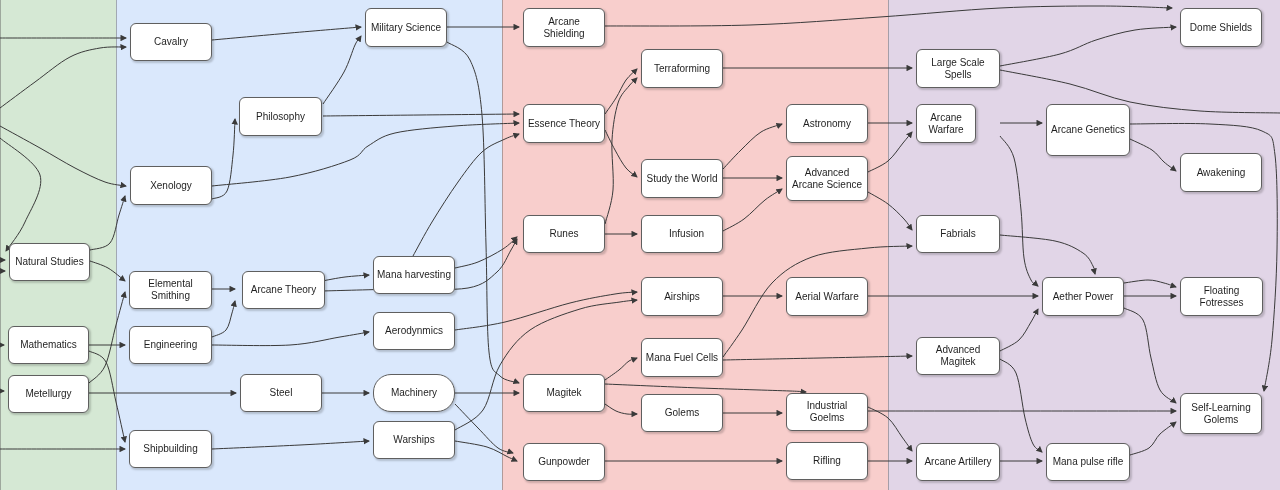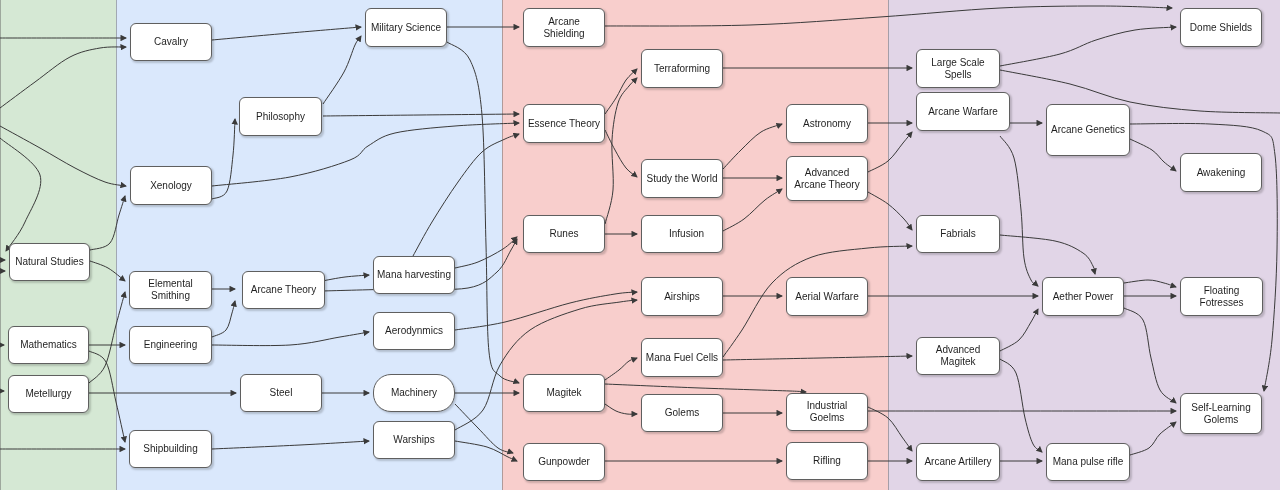--- a/index.html
+++ b/index.html
@@ -184,35 +184,35 @@
       <div class="tech-node" style="left: 641px; top: 338px; width: 82px; height: 39px;">
         <span>Mana Fuel Cells</span>
       </div>
       <div class="tech-node" style="left: 641px; top: 394px; width: 82px; height: 38px;">
         <span>Golems</span>
       </div>
       <div class="tech-node" style="left: 786px; top: 104px; width: 82px; height: 39px;">
         <span>Astronomy</span>
       </div>
       <div class="tech-node" style="left: 786px; top: 156px; width: 82px; height: 45px;">
-        <span>Advanced Arcane Theory</span>
+        <span>Advanced Arcane Science</span>
       </div>
       <div class="tech-node" style="left: 786px; top: 277px; width: 82px; height: 39px; text-align: center;">
         <span>Aerial Warfare</span>
       </div>
       <div class="tech-node" style="left: 786px; top: 393px; width: 82px; height: 38px;">
         <span>Industrial Goelms</span>
       </div>
       <div class="tech-node" style="left: 786px; top: 442px; width: 82px; height: 38px;">
         <span>Rifling</span>
       </div>
       <div class="tech-node" style="left: 916px; top: 49px; width: 84px; height: 39px;">
         <span>Large Scale Spells</span>
       </div>
-      <div class="tech-node" style="left: 916px; top: 92px; width: 94px; height: 39px;">
+      <div class="tech-node" style="left: 916px; top: 104px; width: 60px; height: 39px;">
         <span>Arcane Warfare</span>
       </div>
       <div class="tech-node" style="left: 916px; top: 215px; width: 84px; height: 38px;">
         <span>Fabrials</span>
       </div>
       <div class="tech-node" style="left: 916px; top: 337px; width: 84px; height: 38px;">
         <span>Advanced Magitek</span>
       </div>
       <div class="tech-node" style="left: 916px; top: 443px; width: 84px; height: 38px;">
         <span>Arcane Artillery</span>

